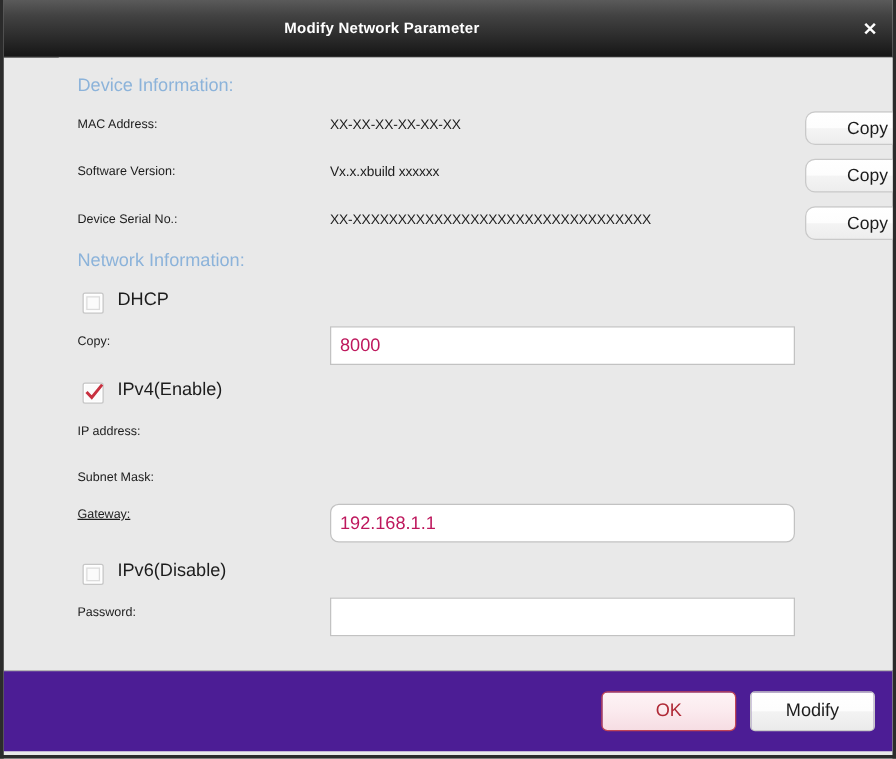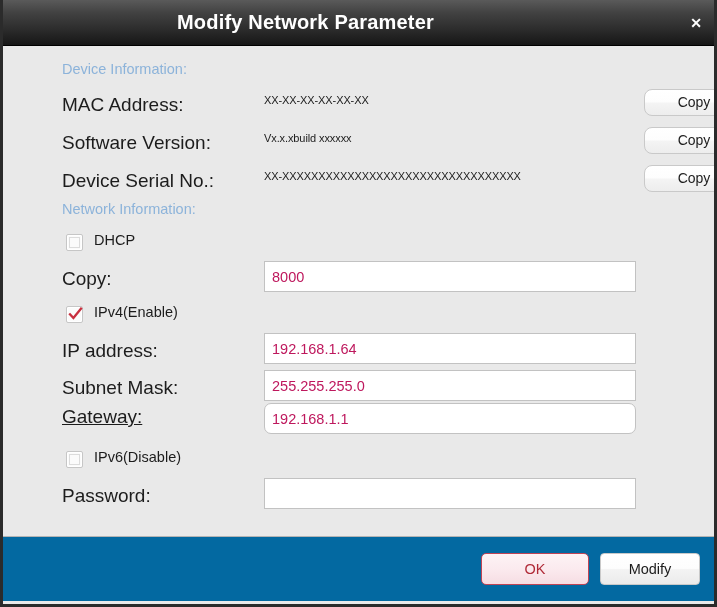--- a/index.html
+++ b/index.html
@@ -33,21 +33,21 @@
     box-sizing: border-box;
   }
   #title-text {
     position: absolute;
     left: 0;
     top: 0;
     width: 611px;
     line-height: 45px;
     text-align: center;
     color: #ffffff;
-    font-size: 20px;
+    font-size: 12px;
     font-weight: bold;
     letter-spacing: 0.2px;
   }
   #close-btn {
     position: absolute;
     right: 8px;
     top: 12px;
     width: 26px;
     height: 22px;
     line-height: 22px;
@@ -71,21 +71,21 @@
     position: absolute;
     left: 15px;
     color: #8cb3da;
     font-size: 14.5px;
     white-space: nowrap;
   }
   .row-label {
     position: absolute;
     left: 15px;
     color: #1c1c1c;
-    font-size: 19px;
+    font-size: 10px;
     white-space: nowrap;
   }
   .row-value {
     position: absolute;
     left: 217px;
     color: #1c1c1c;
     font-size: 11px;
     white-space: nowrap;
     letter-spacing: -0.1px;
   }
@@ -162,21 +162,21 @@
     color: #1c1c1c;
     white-space: nowrap;
   }
   
   #footer {
     position: absolute;
     left: 0;
     top: 536px;
     width: 711px;
     height: 65px;
-    background: #0369a1;
+    background: #4c1d95;
     border-top: 1px solid #b4b4b4;
     box-sizing: border-box;
   }
   #ok-btn {
     position: absolute;
     left: 478px;
     top: 16px;
     width: 108px;
     height: 32px;
     line-height: 30px;
@@ -245,24 +245,22 @@
     <div class="cb-row" style="top:258px;">
       <span class="cb-box">
         <svg class="cb-check" viewBox="0 0 15 15">
           <path d="M2 7.4 L5.4 11 L13 1.6" fill="none" stroke="#c8303f" stroke-width="2.3" stroke-linecap="square" stroke-linejoin="miter"></path>
         </svg>
       </span>
       <span class="cb-label">IPv4(Enable)</span>
     </div>
 
     <div class="row-label" style="top:294px;">IP address:</div>
-    <input class="text-field" style="top: 287px;" type="text" value="192.168.1.64">
 
     <div class="row-label" style="top:331px;">Subnet Mask:</div>
-    <input class="text-field" style="top: 324px;" type="text" value="255.255.255.0">
 
     <div class="row-label" style="top:360px;text-decoration:underline;">Gateway:</div>
     <input class="text-field" style="top: 357px; border-radius: 7px;" type="text" value="192.168.1.1">
 
     <div class="cb-row" style="top:403px;">
       <span class="cb-box unchecked"></span>
       <span class="cb-label">IPv6(Disable)</span>
     </div>
 
     <div class="row-label" style="top:439px;">Password:</div>

